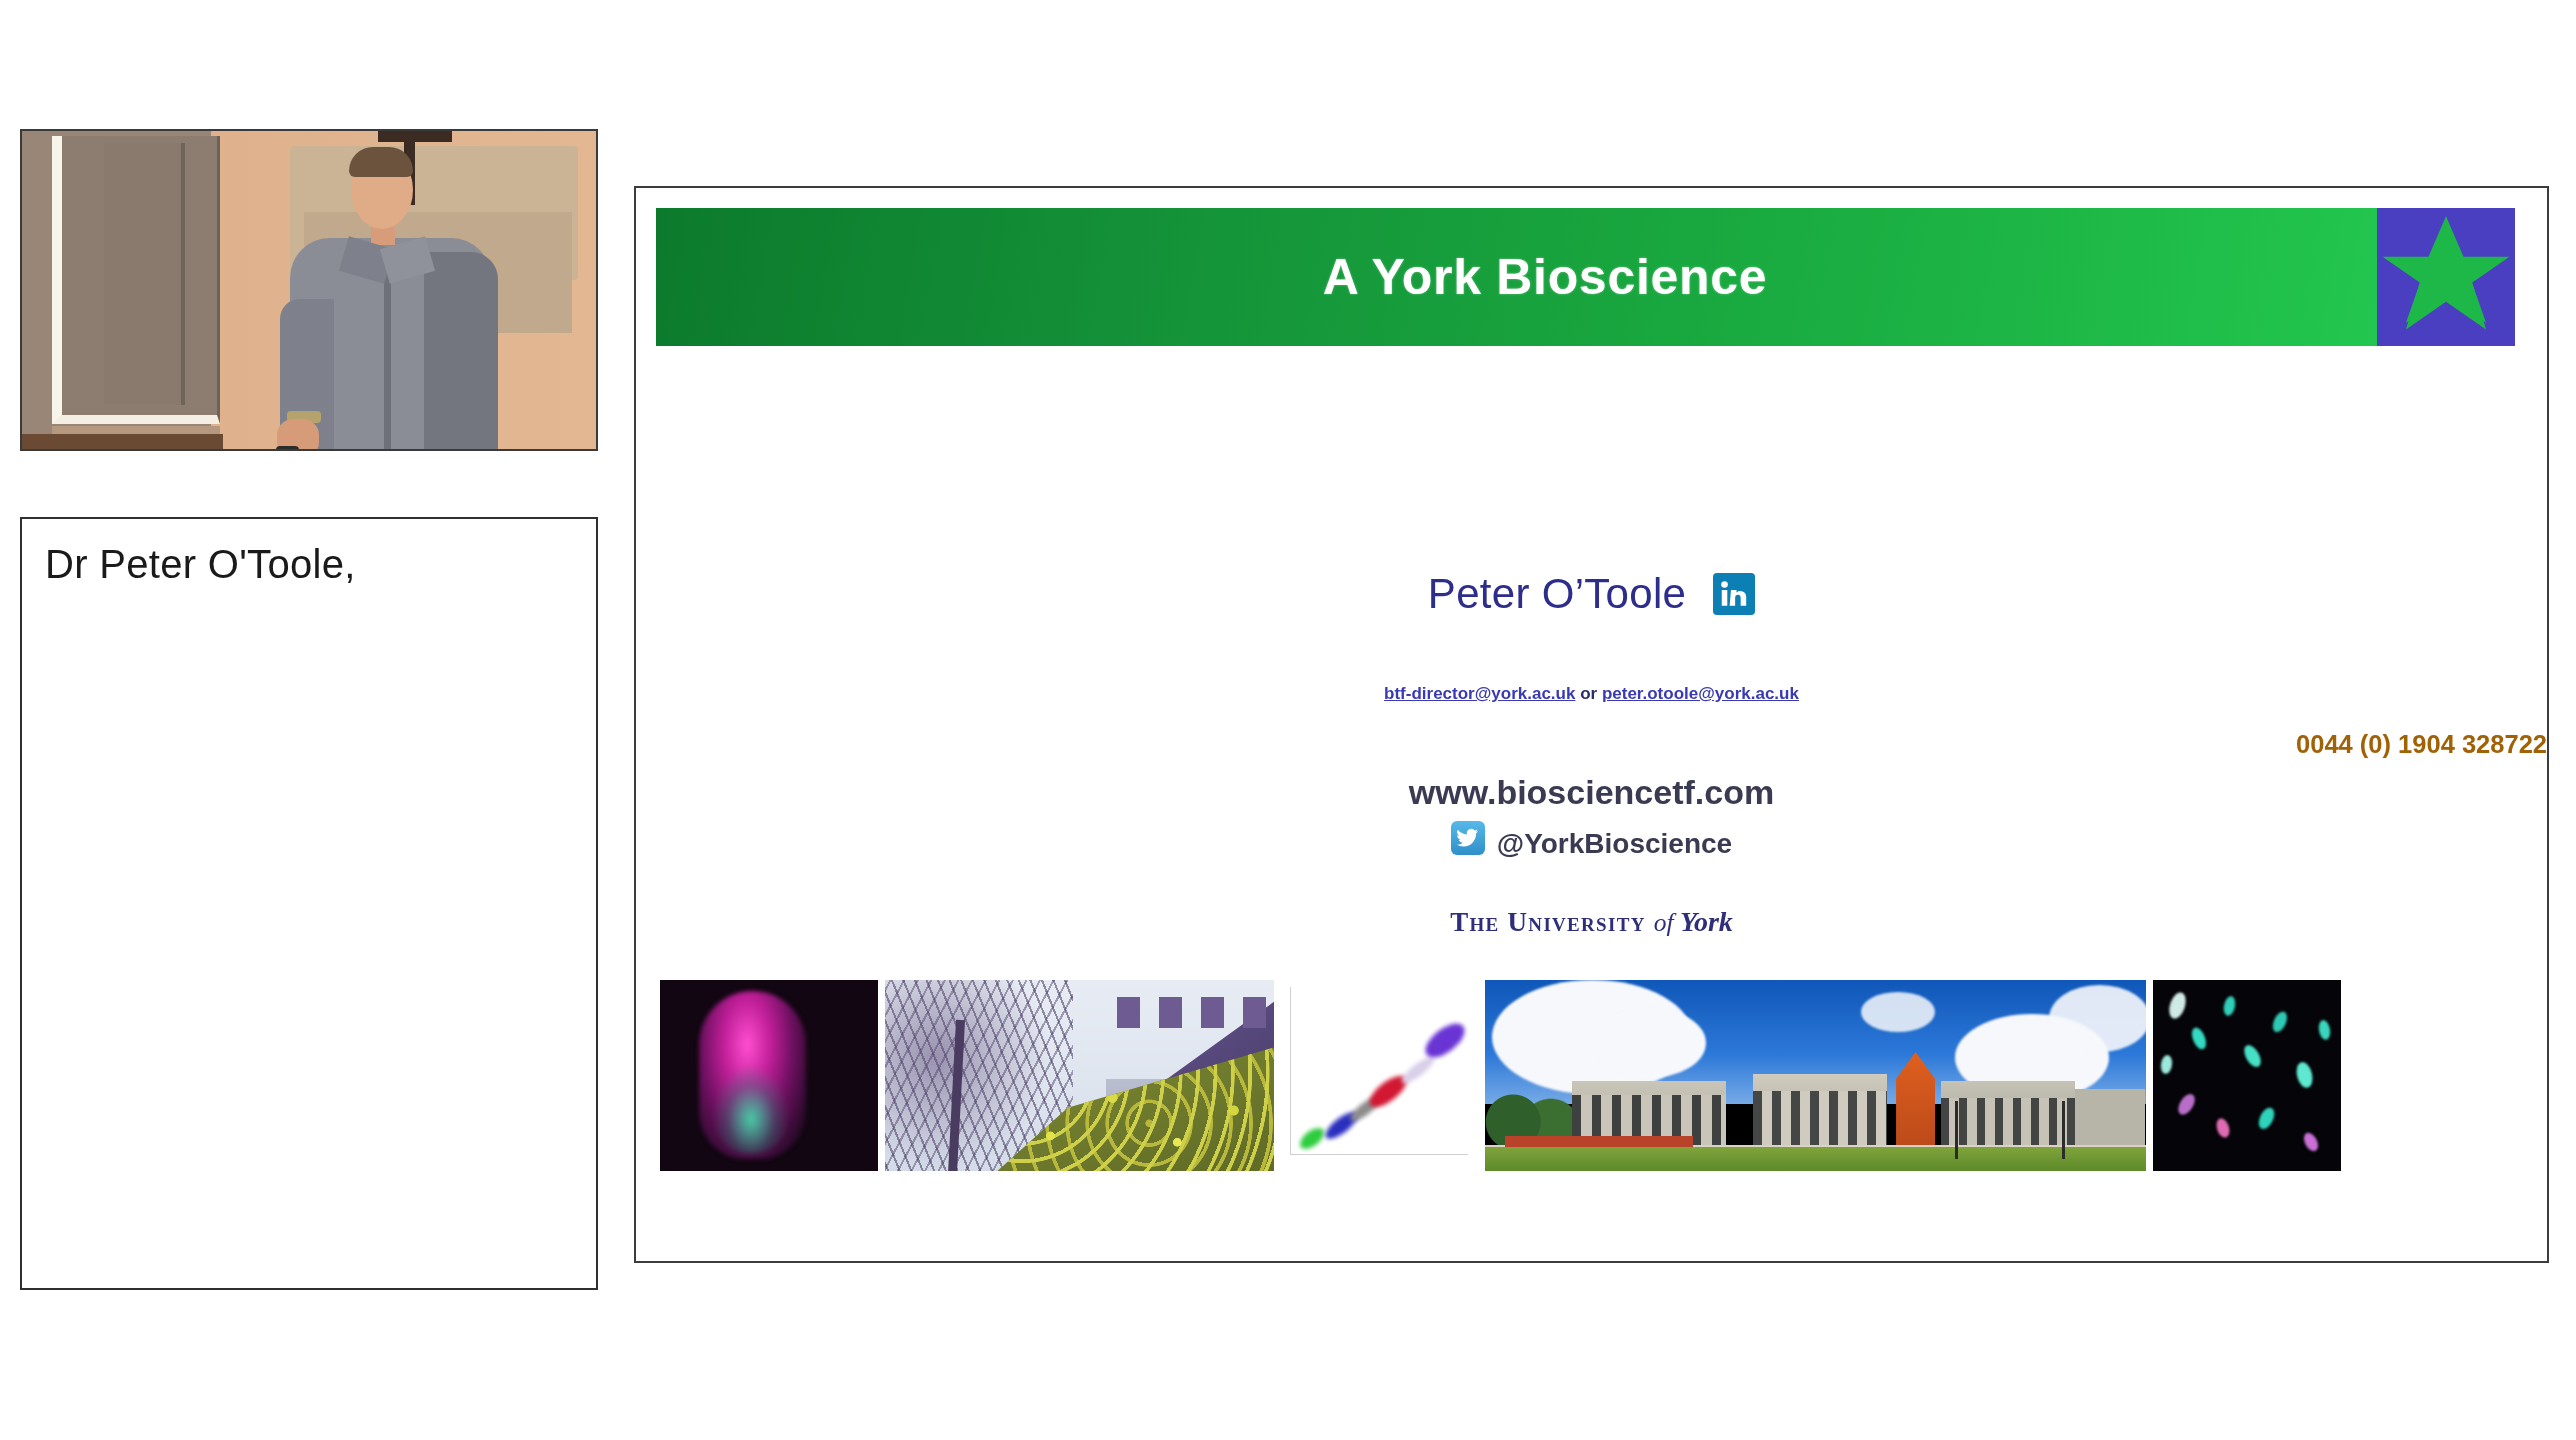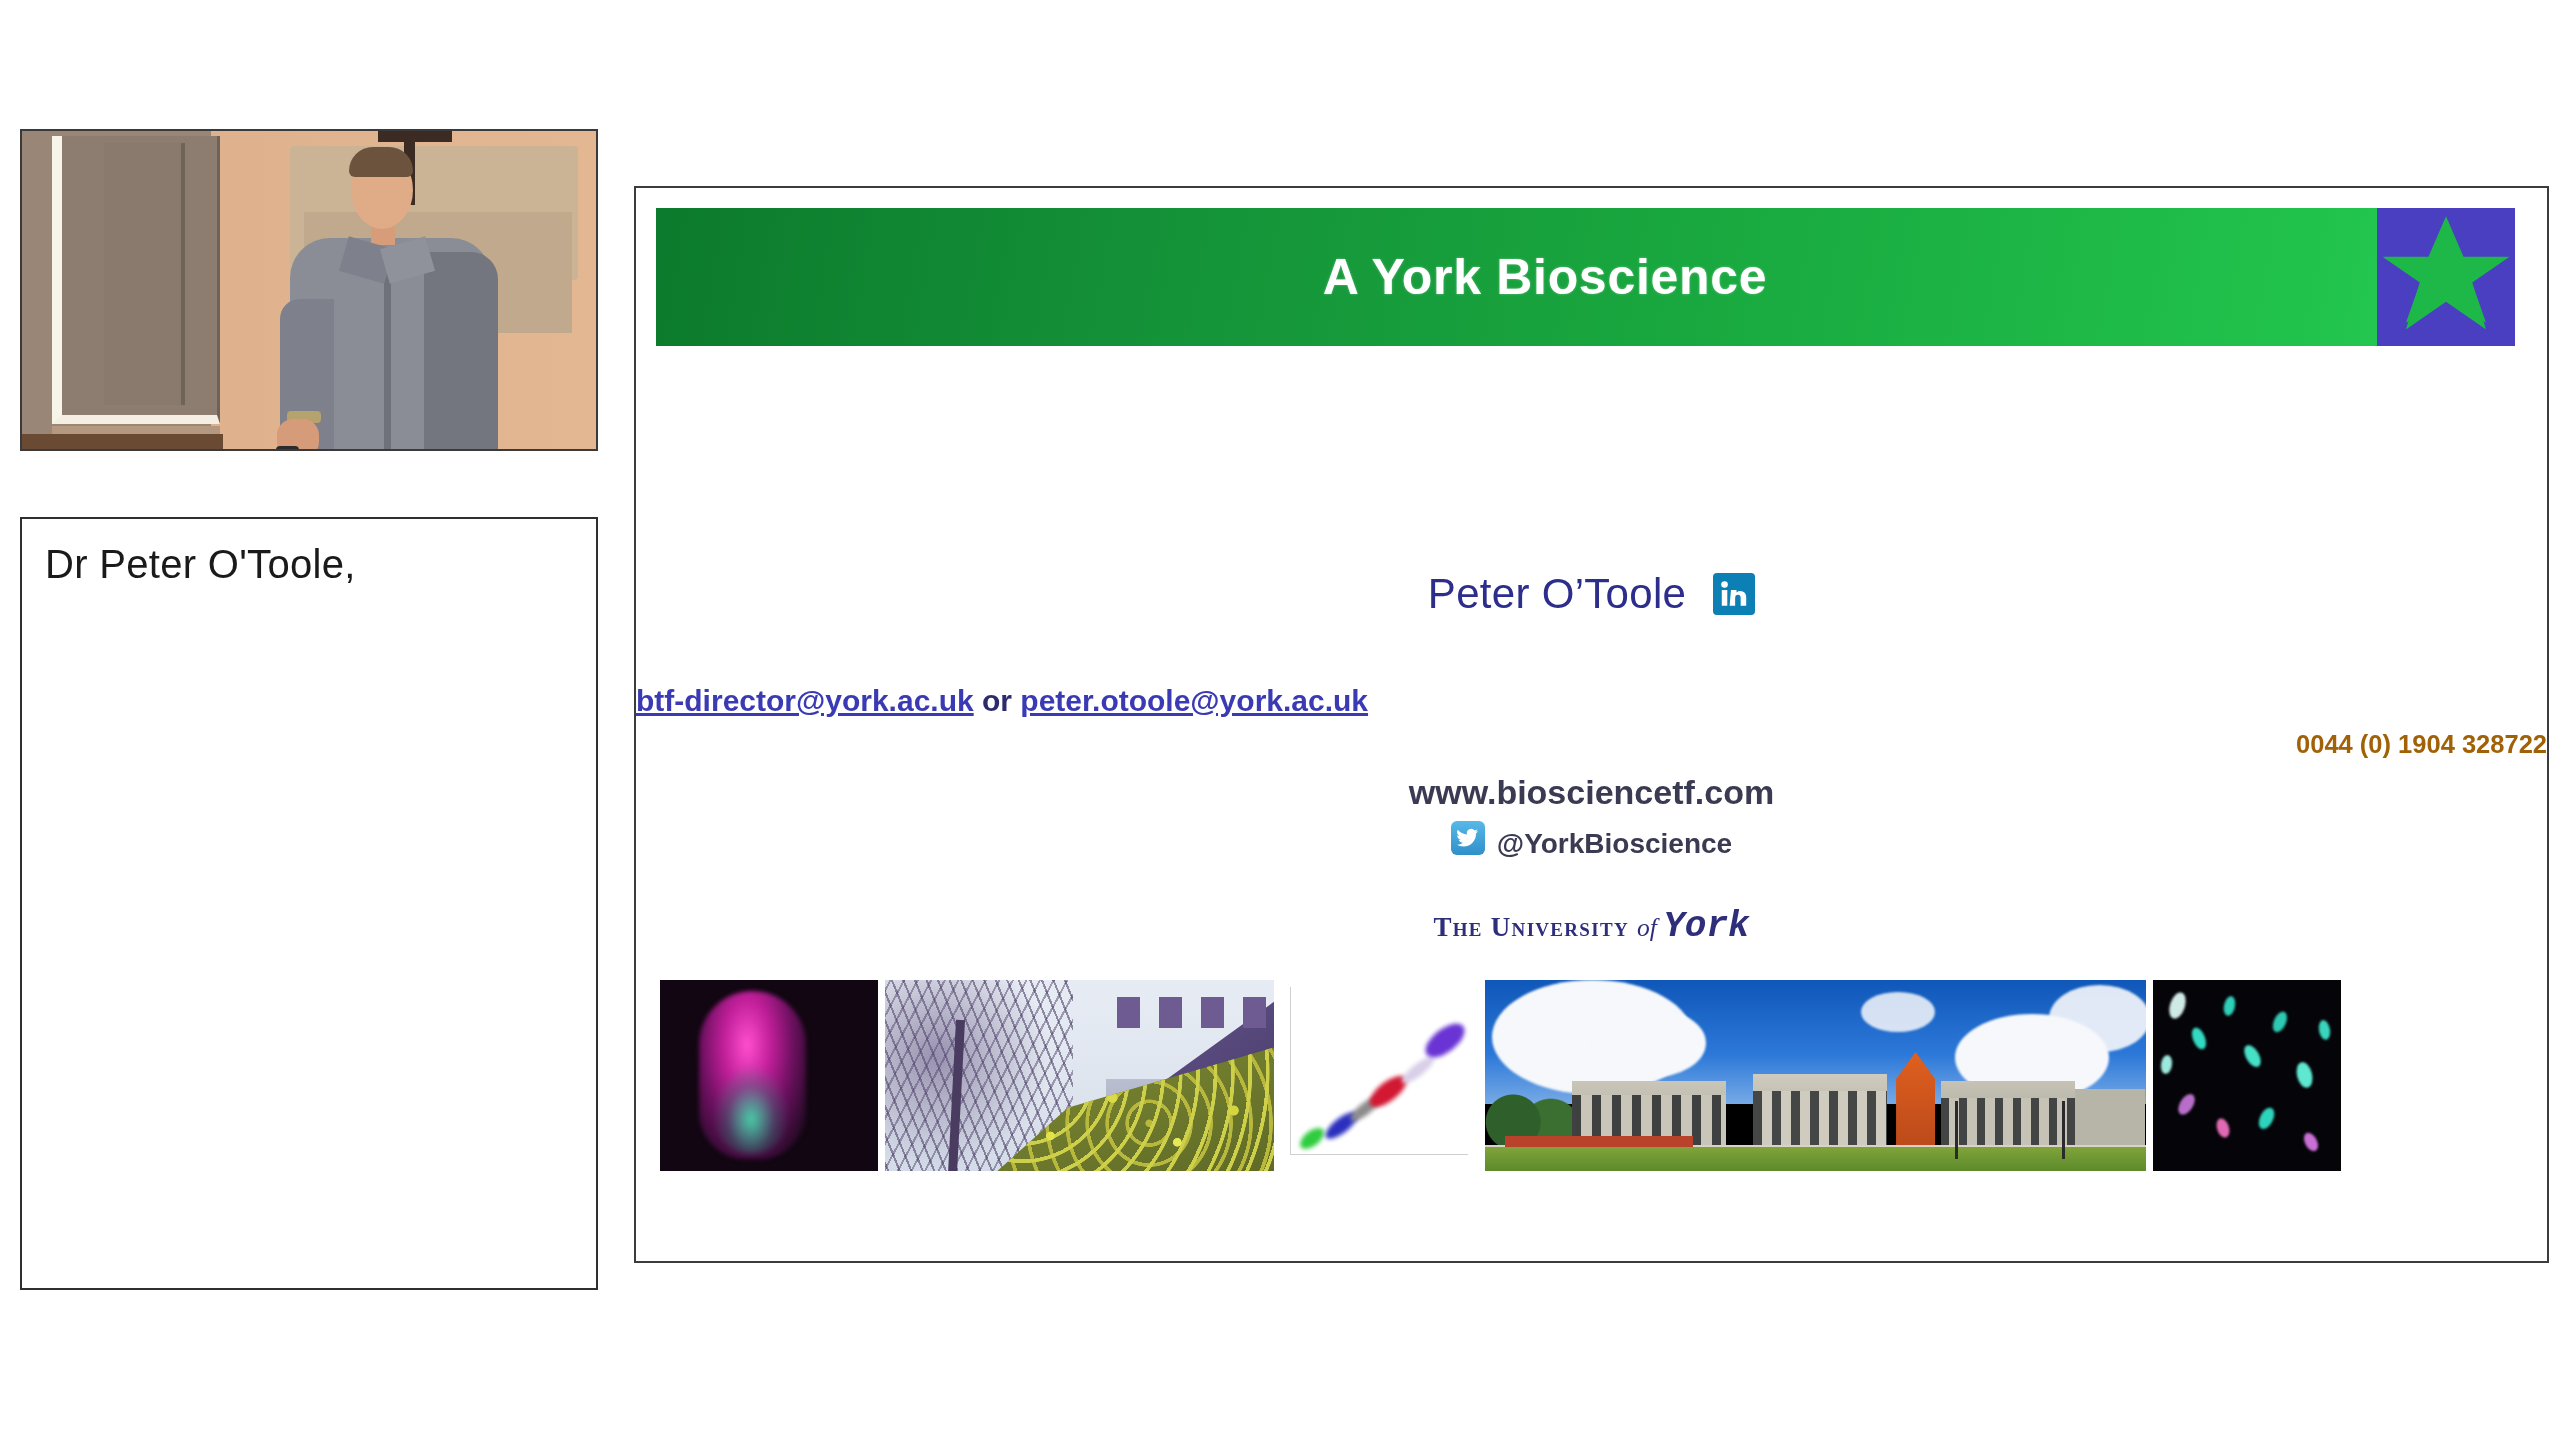--- a/index.html
+++ b/index.html
@@ -88,22 +88,22 @@
   #slide-name{font-size:42px;color:#2d2d8c;font-weight:400;letter-spacing:0.3px;}
   #linkedin-icon{width:42px;height:42px;background:#0c7fb5;border-radius:4px;
     display:flex;align-items:center;justify-content:center;}
   #linkedin-icon svg{width:29.5px;height:29.5px;}
 
   #slide-affil{
     position:absolute;left:0;right:0;top:451px;text-align:center;
     font-size:25.5px;font-weight:bold;color:#2c2c6d;
   }
   #slide-emails{
-    position:absolute;left:0;right:0;top:496px;text-align:left;
-    font-size:30px;font-weight:bold;color:#2c2c6d;
+    position:absolute;left:0;right:0;top:496px;text-align:center;
+    font-size:17px;font-weight:bold;color:#2c2c6d;
   }
   #slide-emails a{color:#3a3ab4;text-decoration:underline;}
   #slide-emails .conj{color:#2c2c6d;text-decoration:none;font-weight:bold;}
   #slide-phone{
     position:absolute;left:0;right:0;top:542px;text-align:right;
     font-size:25.5px;font-weight:bold;color:#a16207;
   }
   #slide-web{
     position:absolute;left:0;right:0;top:585px;text-align:center;
     font-size:34px;font-weight:bold;color:#3a3a52;
@@ -117,21 +117,21 @@
   #twitter-icon svg{width:25.5px;height:25.5px;}
   #slide-twitter{font-size:28px;font-weight:bold;color:#3a3a52;margin-top:12px;}
 
   #uoy-wordmark{
     position:absolute;left:0;right:0;top:718px;text-align:center;
     color:#2e2e7a;white-space:nowrap;
   }
   #uoy-main{font-family:"Liberation Serif", serif;font-size:27px;font-variant:small-caps;
     letter-spacing:1.3px;font-weight:600;}
   #uoy-of{font-family:"Liberation Serif", serif;font-style:italic;font-size:25.5px;}
-  #uoy-york{font-family:Liberation Mono, monospace;font-style:italic;font-size:36px;font-weight:600;}
+  #uoy-york{font-family:Liberation Serif, serif;font-style:italic;font-size:28px;font-weight:600;}
 
   
   #photo-strip{
     position:absolute;left:24px;right:32px;top:792px;height:191px;
     display:flex;align-items:stretch;gap:6.7px;
   }
   .photo{position:relative;overflow:hidden;background:#000;flex:0 0 auto;height:191px;}
   .p1{width:218px;}
   .p2{width:389px;}
   .p3{width:198px;background:#fff;}

